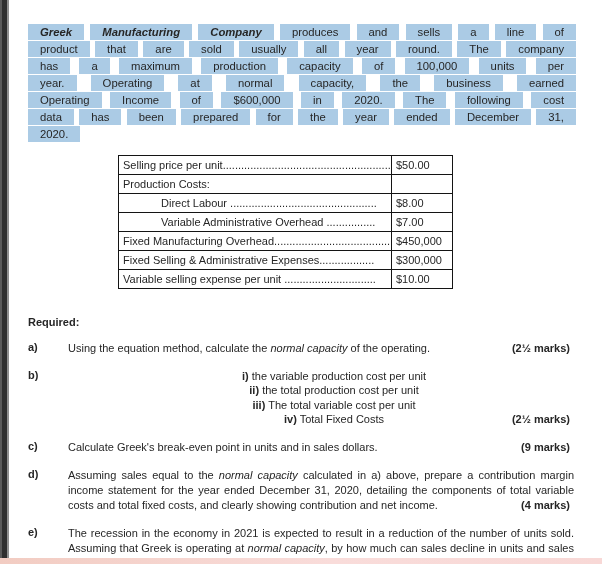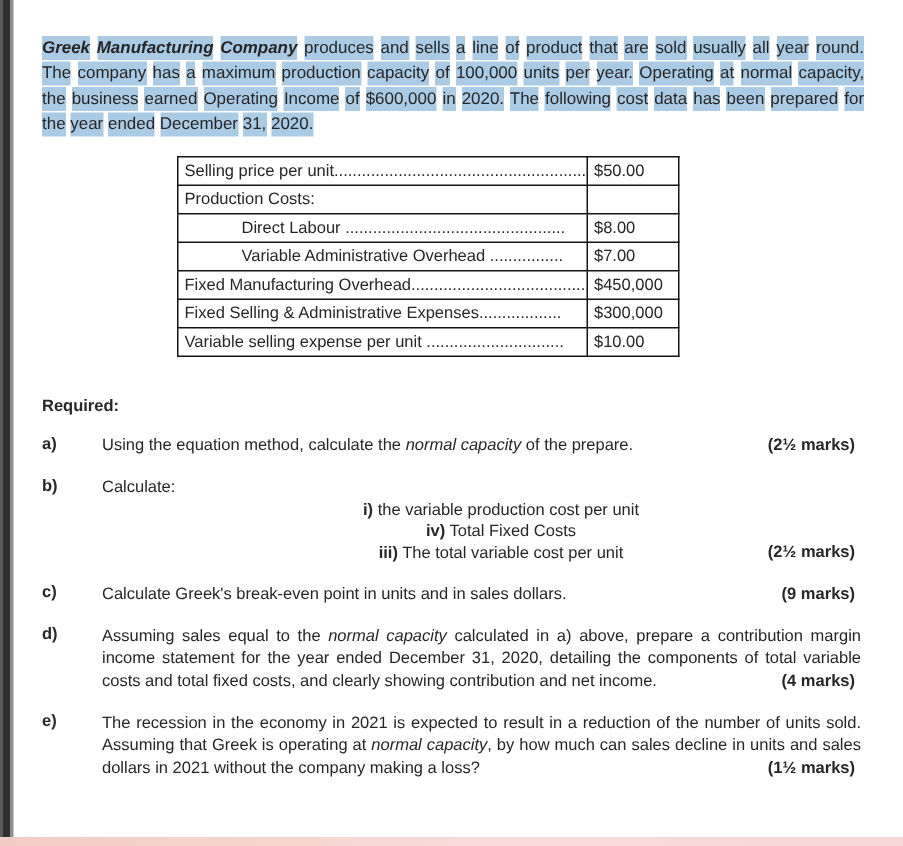--- a/index.html
+++ b/index.html
@@ -22,21 +22,21 @@
     background:linear-gradient(to right,#f2ccc2,#f9dcda 55%,#f8d8d6);
     z-index:6;
   }
   .content { position:absolute; left:28px; top:13px; width:548px; }
 
   .intro {
     text-align:justify;
     font-size:11.3px;
     line-height:17px;
   }
-  .hl { background:#abcbe5; padding:2px 0; }
+  .hl { background:#abcbe5; padding:2px 12px; }
   .w-title { font-weight:bold; font-style:italic; }
 
   .table-wrap { margin:10px 0 0 90px; }
   table.cost { border-collapse:collapse; width:335px; table-layout:fixed; }
   table.cost td {
     border:1px solid #141414;
     height:18px;
     padding:0 4px;
     font-size:11px;
     white-space:nowrap;
@@ -98,30 +98,30 @@
             <td class="val">$10.00</td>
           </tr>
         </tbody>
       </table>
     </div>
 
     <div class="required-heading">Required:</div>
 
     <div class="req-item">
       <div class="req-label">a)</div>
-      <div class="req-body"><span>Using the equation method, calculate the </span><i class="cap">normal capacity</i><span> of the prepare.</span><span class="marks">(2½ marks)</span></div>
+      <div class="req-body"><span>Using the equation method, calculate the </span><i class="cap">normal capacity</i><span> of the operating.</span><span class="marks">(2½ marks)</span></div>
     </div>
 
     <div class="req-item">
       <div class="req-label">b)</div>
       <div class="req-body">
-        <div>Calculate:</div>
         <div class="sub"><span class="sub-num">i)</span> <span>the variable production cost per unit</span></div>
+        <div class="sub"><span class="sub-num">ii)</span> <span>the total production cost per unit</span></div>
+        <div class="sub"><span class="sub-num">iii)</span> <span>The total variable cost per unit</span></div>
         <div class="sub"><span class="sub-num">iv)</span> <span>Total Fixed Costs</span></div>
-        <div class="sub"><span class="sub-num">iii)</span> <span>The total variable cost per unit</span></div>
         <span class="marks">(2½ marks)</span>
       </div>
     </div>
 
     <div class="req-item">
       <div class="req-label">c)</div>
       <div class="req-body"><span>Calculate Greek's break-even point in units and in sales dollars.</span><span class="marks">(9 marks)</span></div>
     </div>
 
     <div class="req-item">

